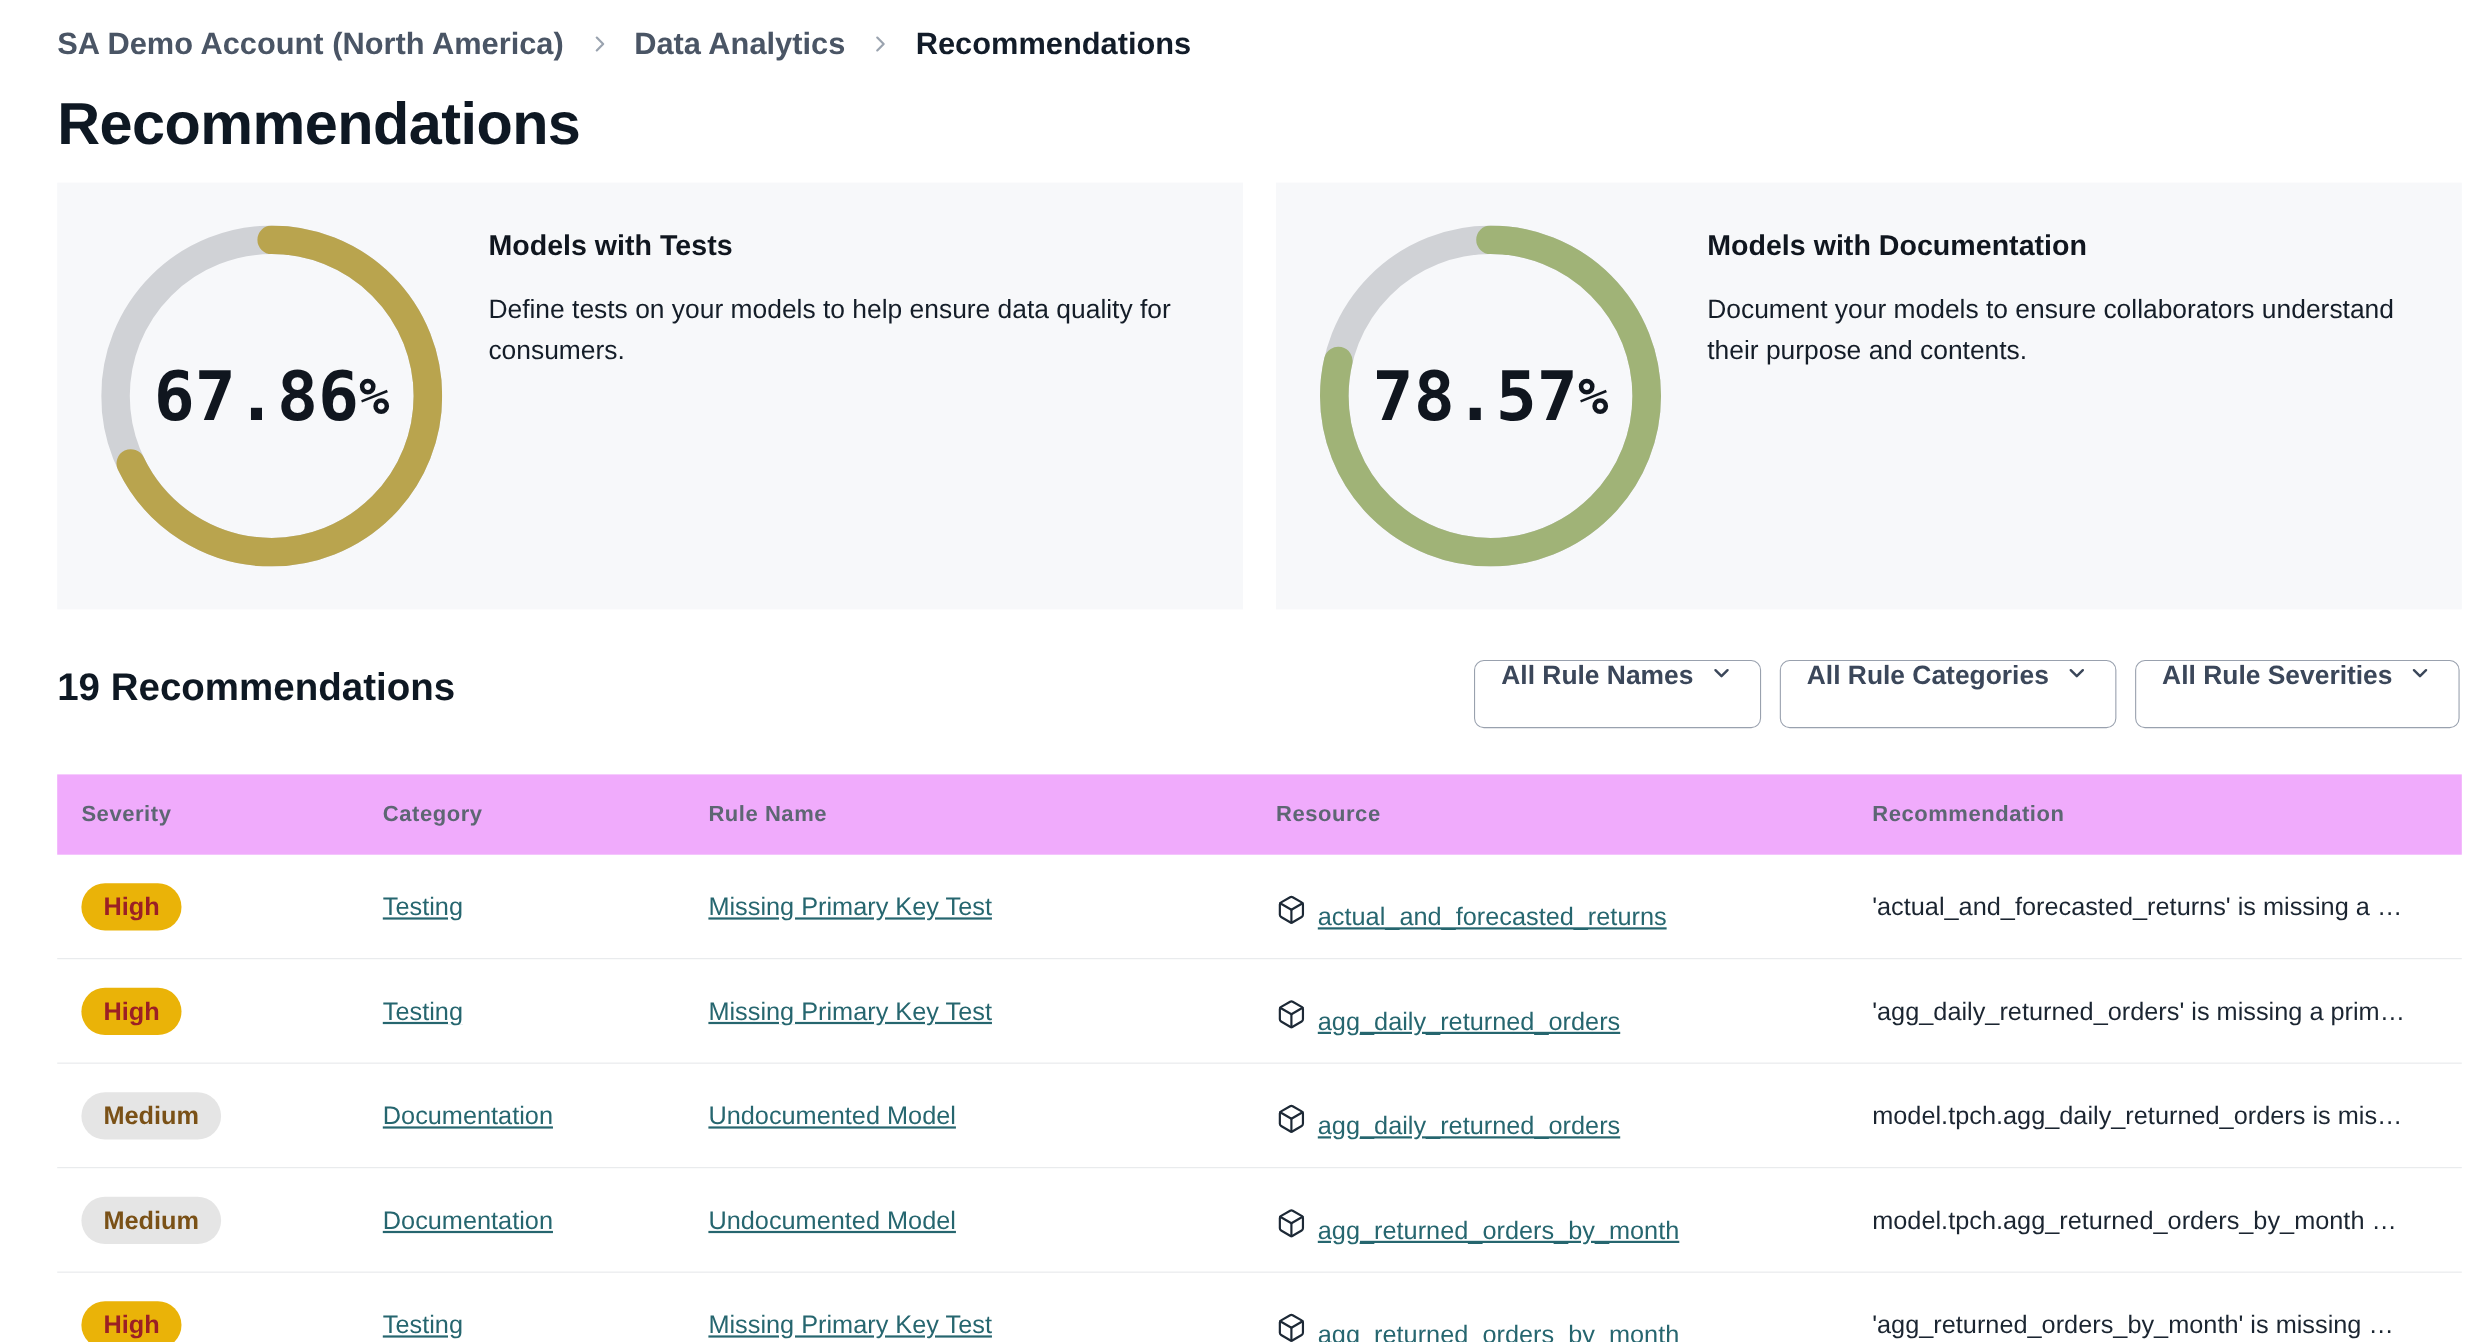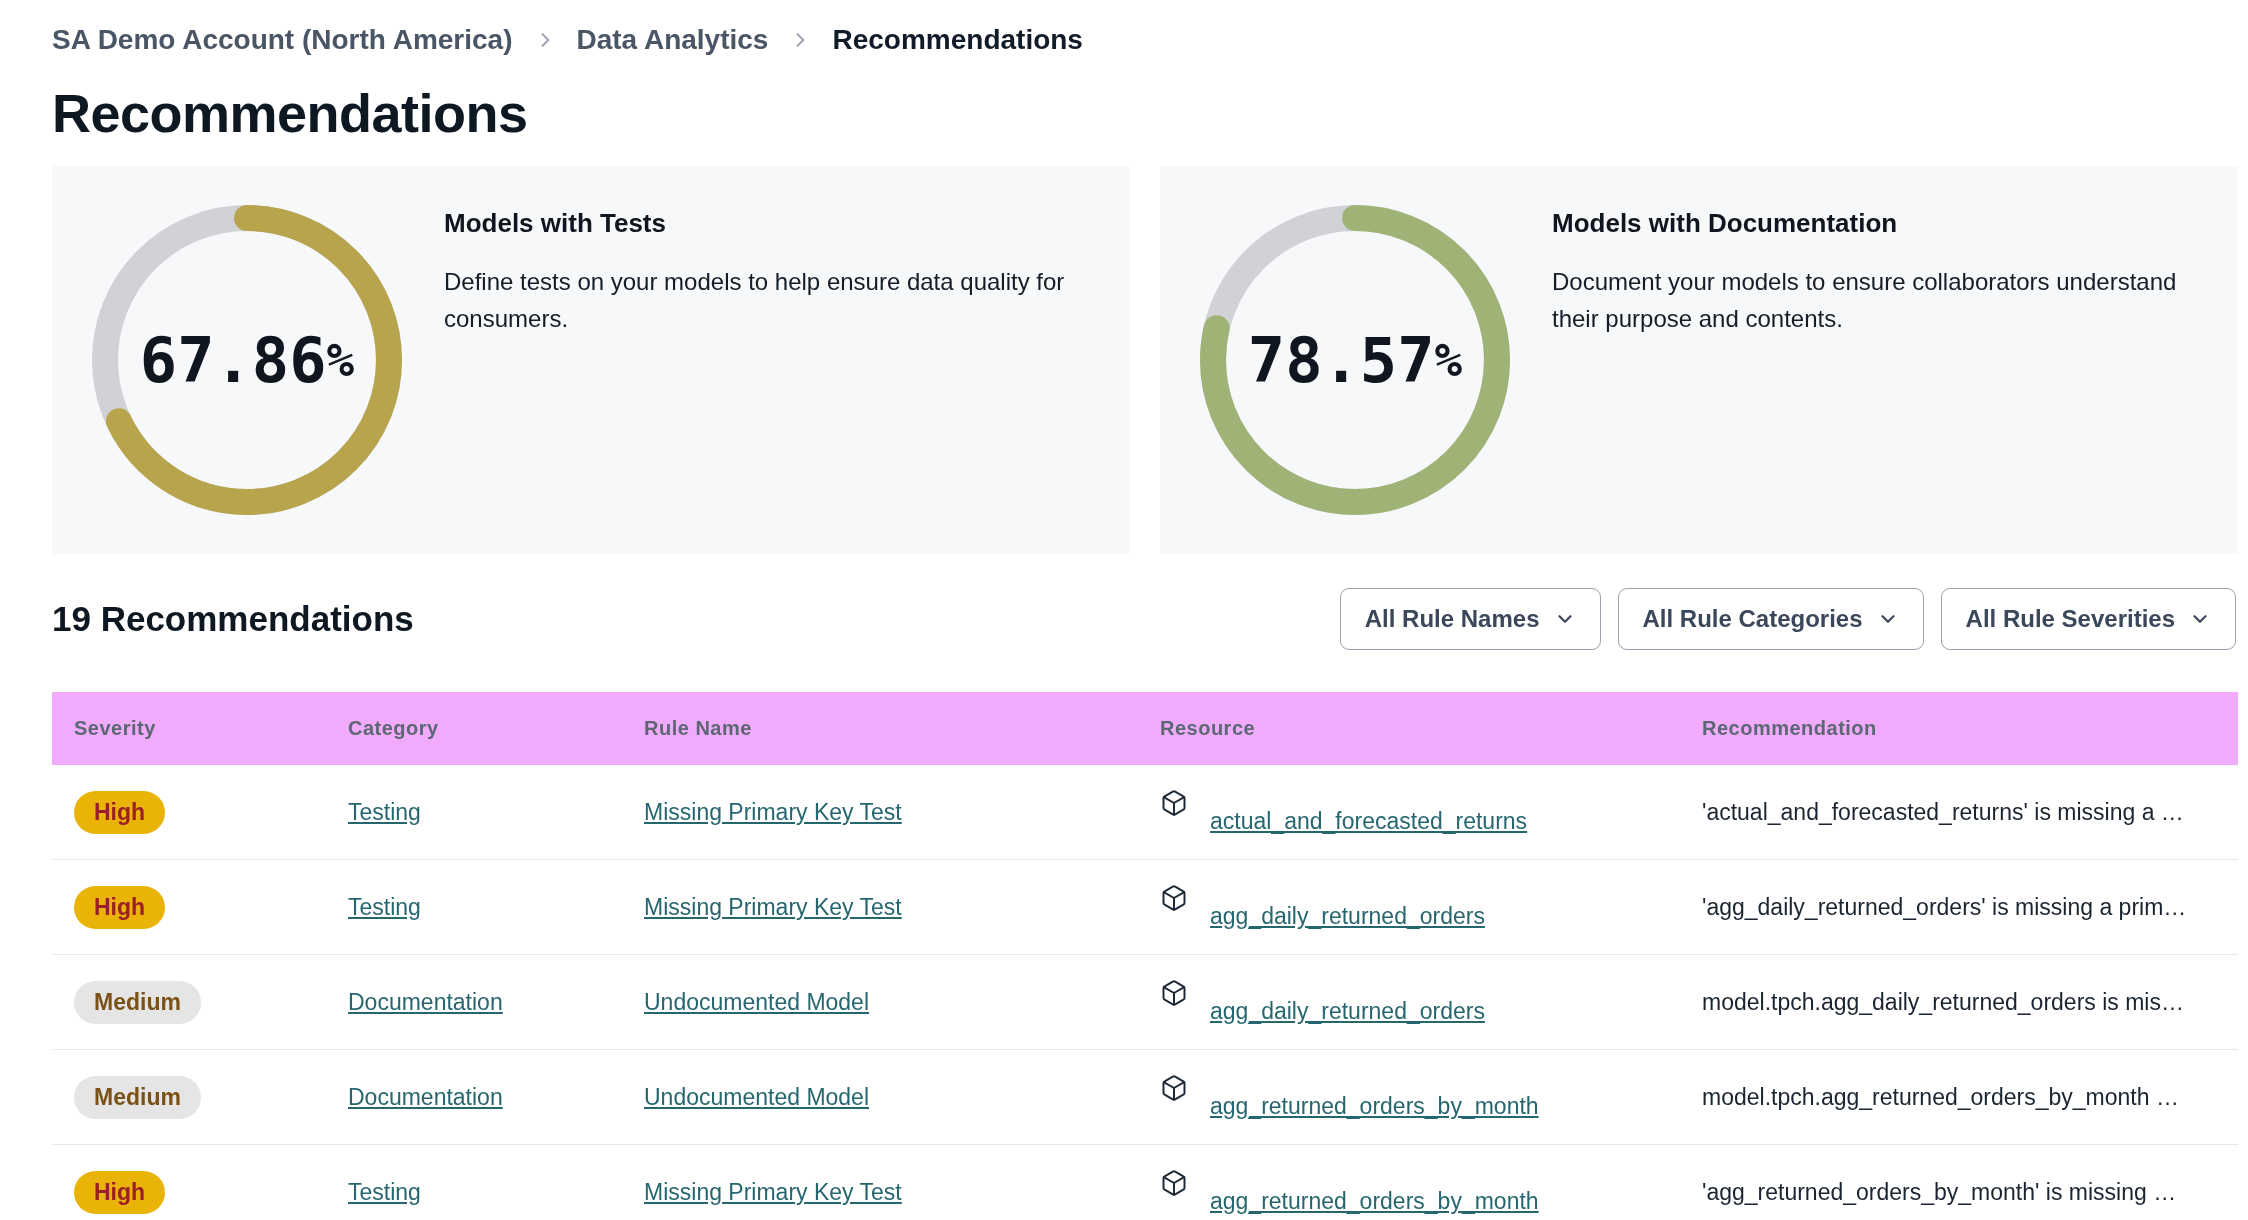--- a/index.html
+++ b/index.html
@@ -25,37 +25,37 @@
                  font-family:"DejaVu Sans Mono", monospace; font-weight:600; font-size:62px; color:#10161f; }
   .donut-label .pct-sign { font-size:46px; }
   .card-text { align-self:flex-start; padding-top:42px; max-width:660px; }
   .card-title { font-size:26px; font-weight:700; color:#10161f; }
   .card-desc { margin-top:24px; font-size:24px; line-height:1.55; color:#141d28; }
 
   
   .section-row { display:flex; align-items:center; justify-content:space-between; margin-top:34px; padding-right:2px; }
   .section-heading { font-size:35px; font-weight:600; color:#0e1823; }
   .filters { display:flex; gap:17px; }
-  .filter-btn { display:flex; align-items:center; gap:14px; height:62px; padding:0 24px;
+  .filter-btn { display:flex; gap:14px; height:62px; padding:0 24px;
                 background:#fff; border:1px solid #99a1ae; border-radius:9px;
-                font-size:24px; font-weight:600; color:#3b475a; cursor:pointer; }
+                font-size:24px; font-weight:600; color:#3b475a; cursor:pointer;margin-top:12px; }
   .filter-btn svg { display:block; }
 
   
   .table { margin-top:42px; width:2186px; }
   .thead { display:grid; grid-template-columns:274px 296px 516px 542px 1fr; align-items:center;
            height:73px; background:#f0abfc; padding-left:22px;
            font-size:20px; font-weight:700; color:#5d6673; letter-spacing:0.5px; }
   .trow { display:grid; grid-template-columns:274px 296px 516px 542px 1fr; align-items:center;
           height:95px; padding-left:22px; border-bottom:1px solid #e7e9ec; font-size:23px; }
   .badge { display:inline-block; padding:8px 20px; border-radius:24px; font-size:23px; font-weight:700; }
   .badge[data-severity="high"]   { background:#eab308; color:#9b2025; }
   .badge[data-severity="medium"] { background:#e5e5e5; color:#7a5117; }
   .cell-link { color:#26666f; text-decoration:underline; cursor:pointer; width:max-content;margin-top:19px; }
-  .resource-cell { display:flex; align-items:flex-start; gap:22px; min-width:0; }
+  .resource-cell { display:flex; align-items:flex-end; gap:10px; min-width:0; }
   .resource-cell svg { flex:0 0 auto; }
   .rec-cell { color:#1b2531; white-space:nowrap; overflow:hidden; padding-right:14px; }
 </style>
 </head>
 <body>
 
 <div class="page">
 
   <div class="breadcrumb">
     <span class="crumb">SA Demo Account (North America)</span>

